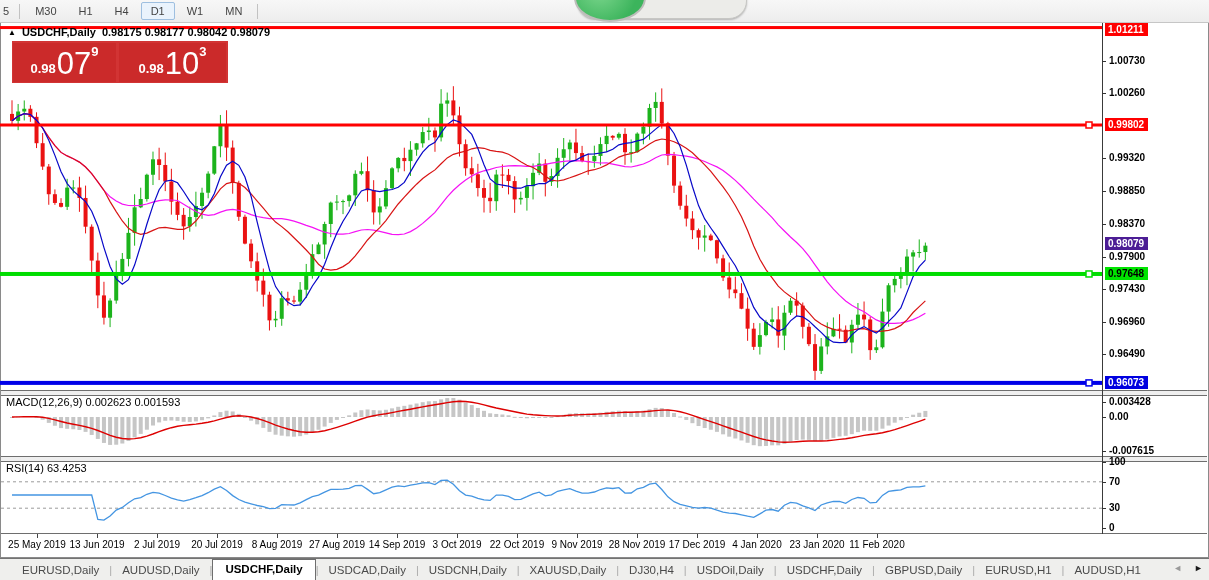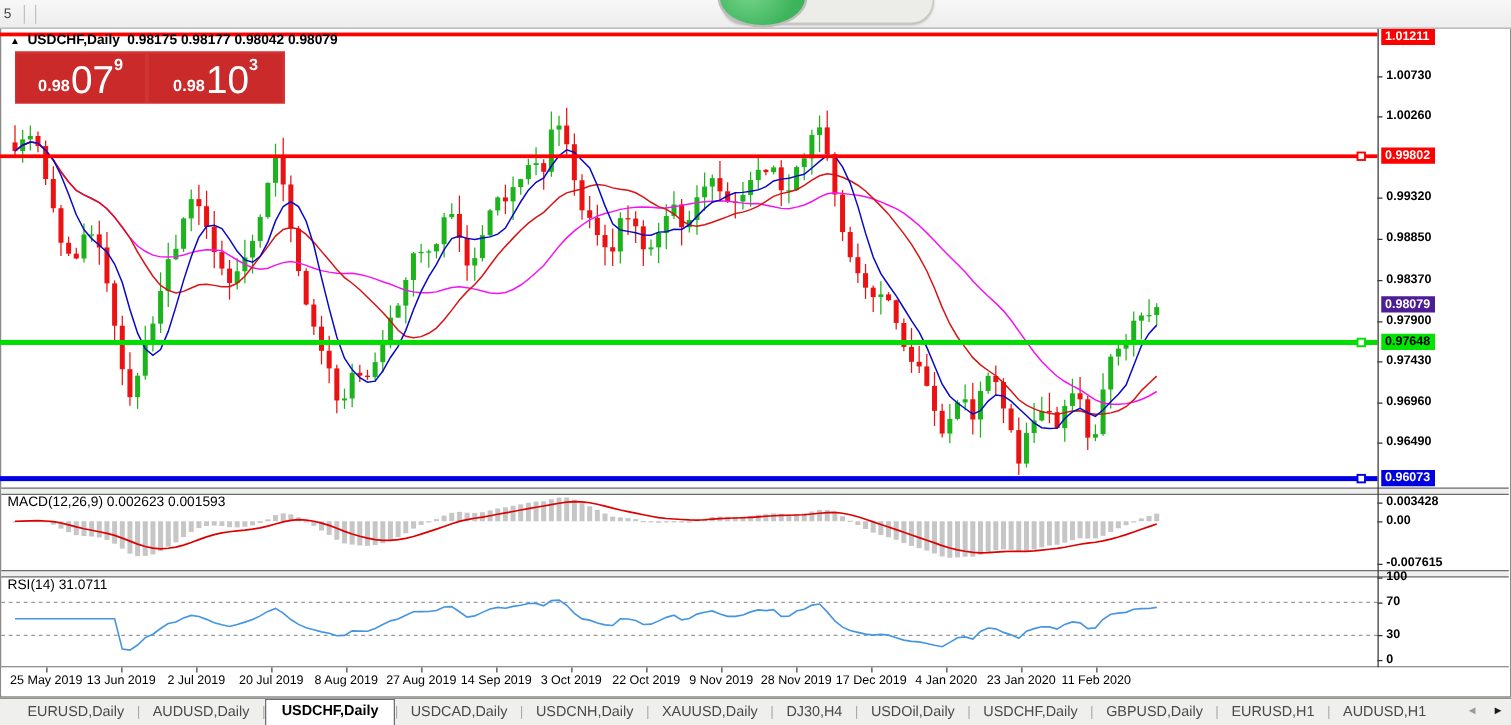--- a/index.html
+++ b/index.html
@@ -86,20 +86,28 @@
   .tab-scroll span{font-size:9px;cursor:pointer;}
   .scroll-left{color:#9a9a9a;}
   .scroll-right{color:#1a1a1a;}
 </style>
 </head>
 <body>
 
 <div class="toolbar">
   <span class="tf partial">5</span>
   <span class="tbsep"></span>
+  <span style="display:flex;align-items:center;">
+      <span class="tf">M30</span>
+      <span class="tf">H1</span>
+      <span class="tf">H4</span>
+      <span class="tf active">D1</span>
+      <span class="tf">W1</span>
+      <span class="tf">MN</span>
+    </span>
   <span class="tbsep"></span>
 </div>
 
 <div class="overlay-pill"></div>
 <div class="overlay-dot"></div>
 
 <div class="chart-window"></div>
 
 <div class="panel-hit" style="top:24px;width:1100px;height:365px;"></div>
 <div class="panel-hit" style="top:394px;width:1100px;height:62px;"></div>
@@ -592,21 +600,21 @@
     </div>
     <div class="price-panel buy">
       <span class="pp-base">0.98</span>
         <span class="pp-big">10</span>
         <span class="pp-sup">3</span>
     </div>
   </div>
 </div>
 
 <div class="ind-label" style="left:6px;top:396px;">MACD(12,26,9) 0.002623 0.001593</div>
-<div class="ind-label" style="left:6px;top:462px;">RSI(14) 31.0711</div>
+<div class="ind-label" style="left:6px;top:462px;">RSI(14) 63.4253</div>
 
 <div class="axis-area">
     <div class="tick-mark" style="top: 38.8195px;"></div>
     <div class="tick-label" style="top: 32.8195px;">1.00730</div>
     <div class="tick-mark" style="top: 71.3247px;"></div>
     <div class="tick-label" style="top: 65.3247px;">1.00260</div>
     <div class="tick-mark" style="top: 136.335px;"></div>
     <div class="tick-label" style="top: 130.335px;">0.99320</div>
     <div class="tick-mark" style="top: 168.84px;"></div>
     <div class="tick-label" style="top: 162.84px;">0.98850</div>

